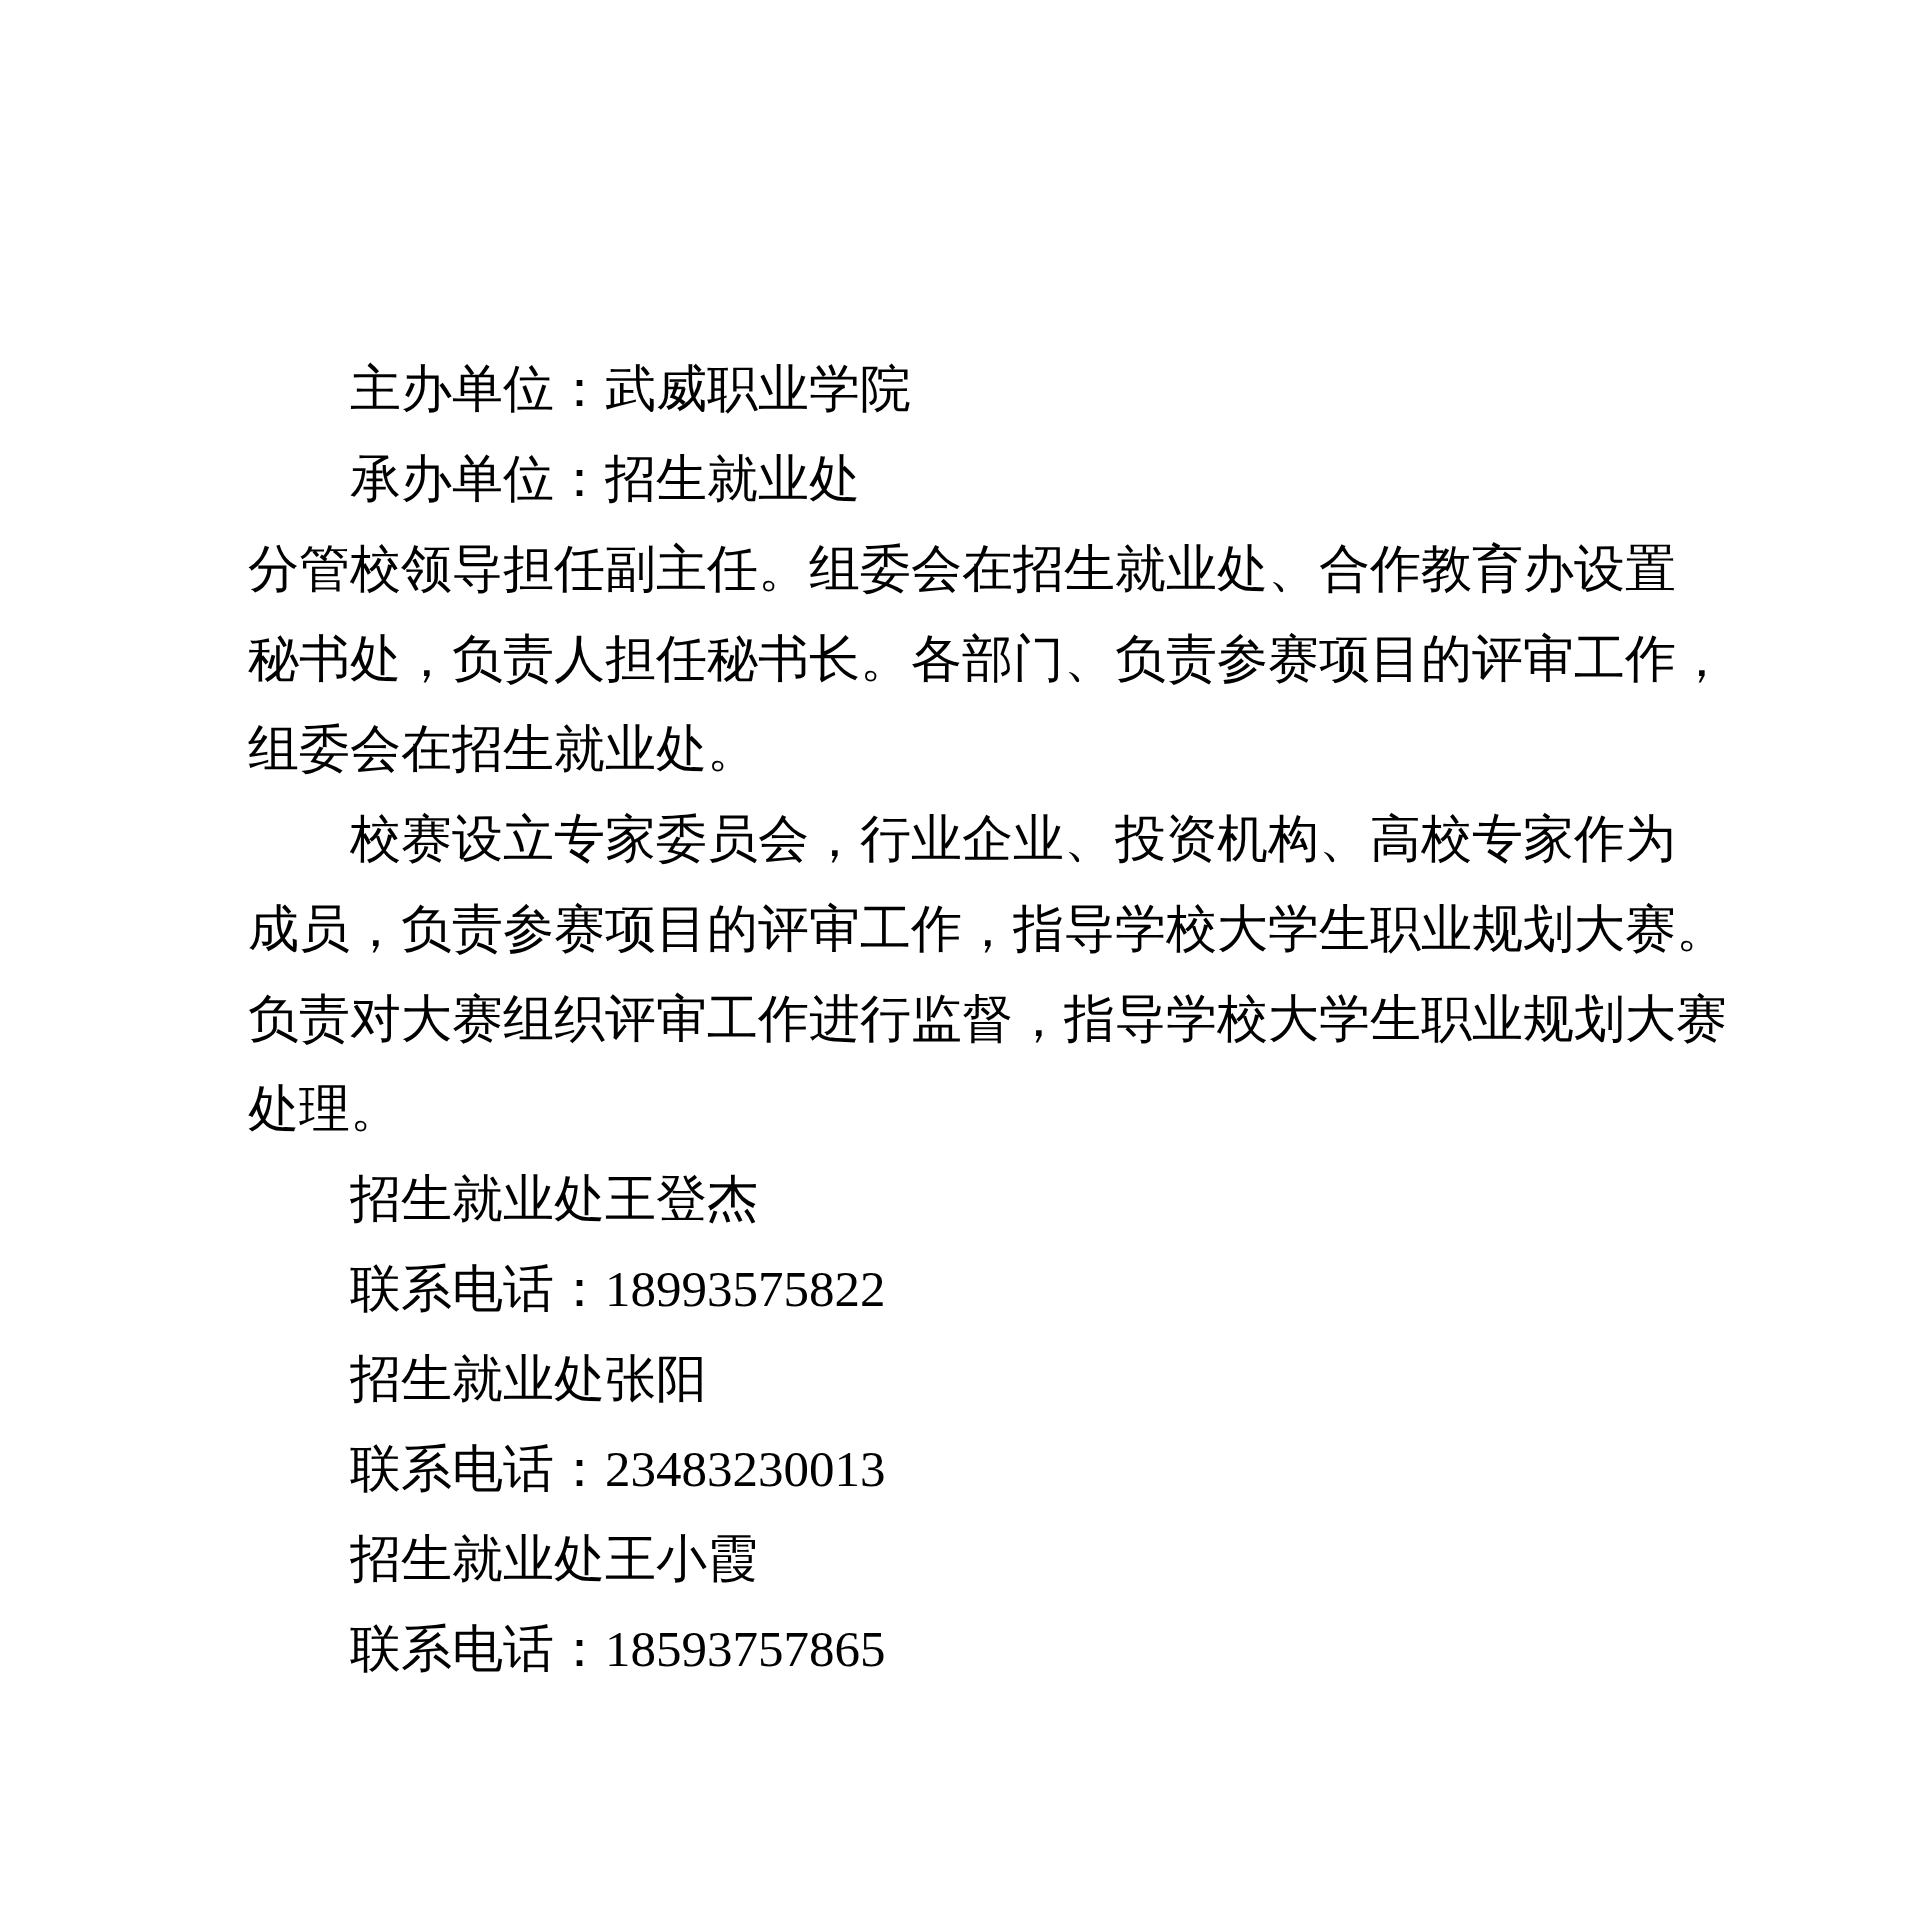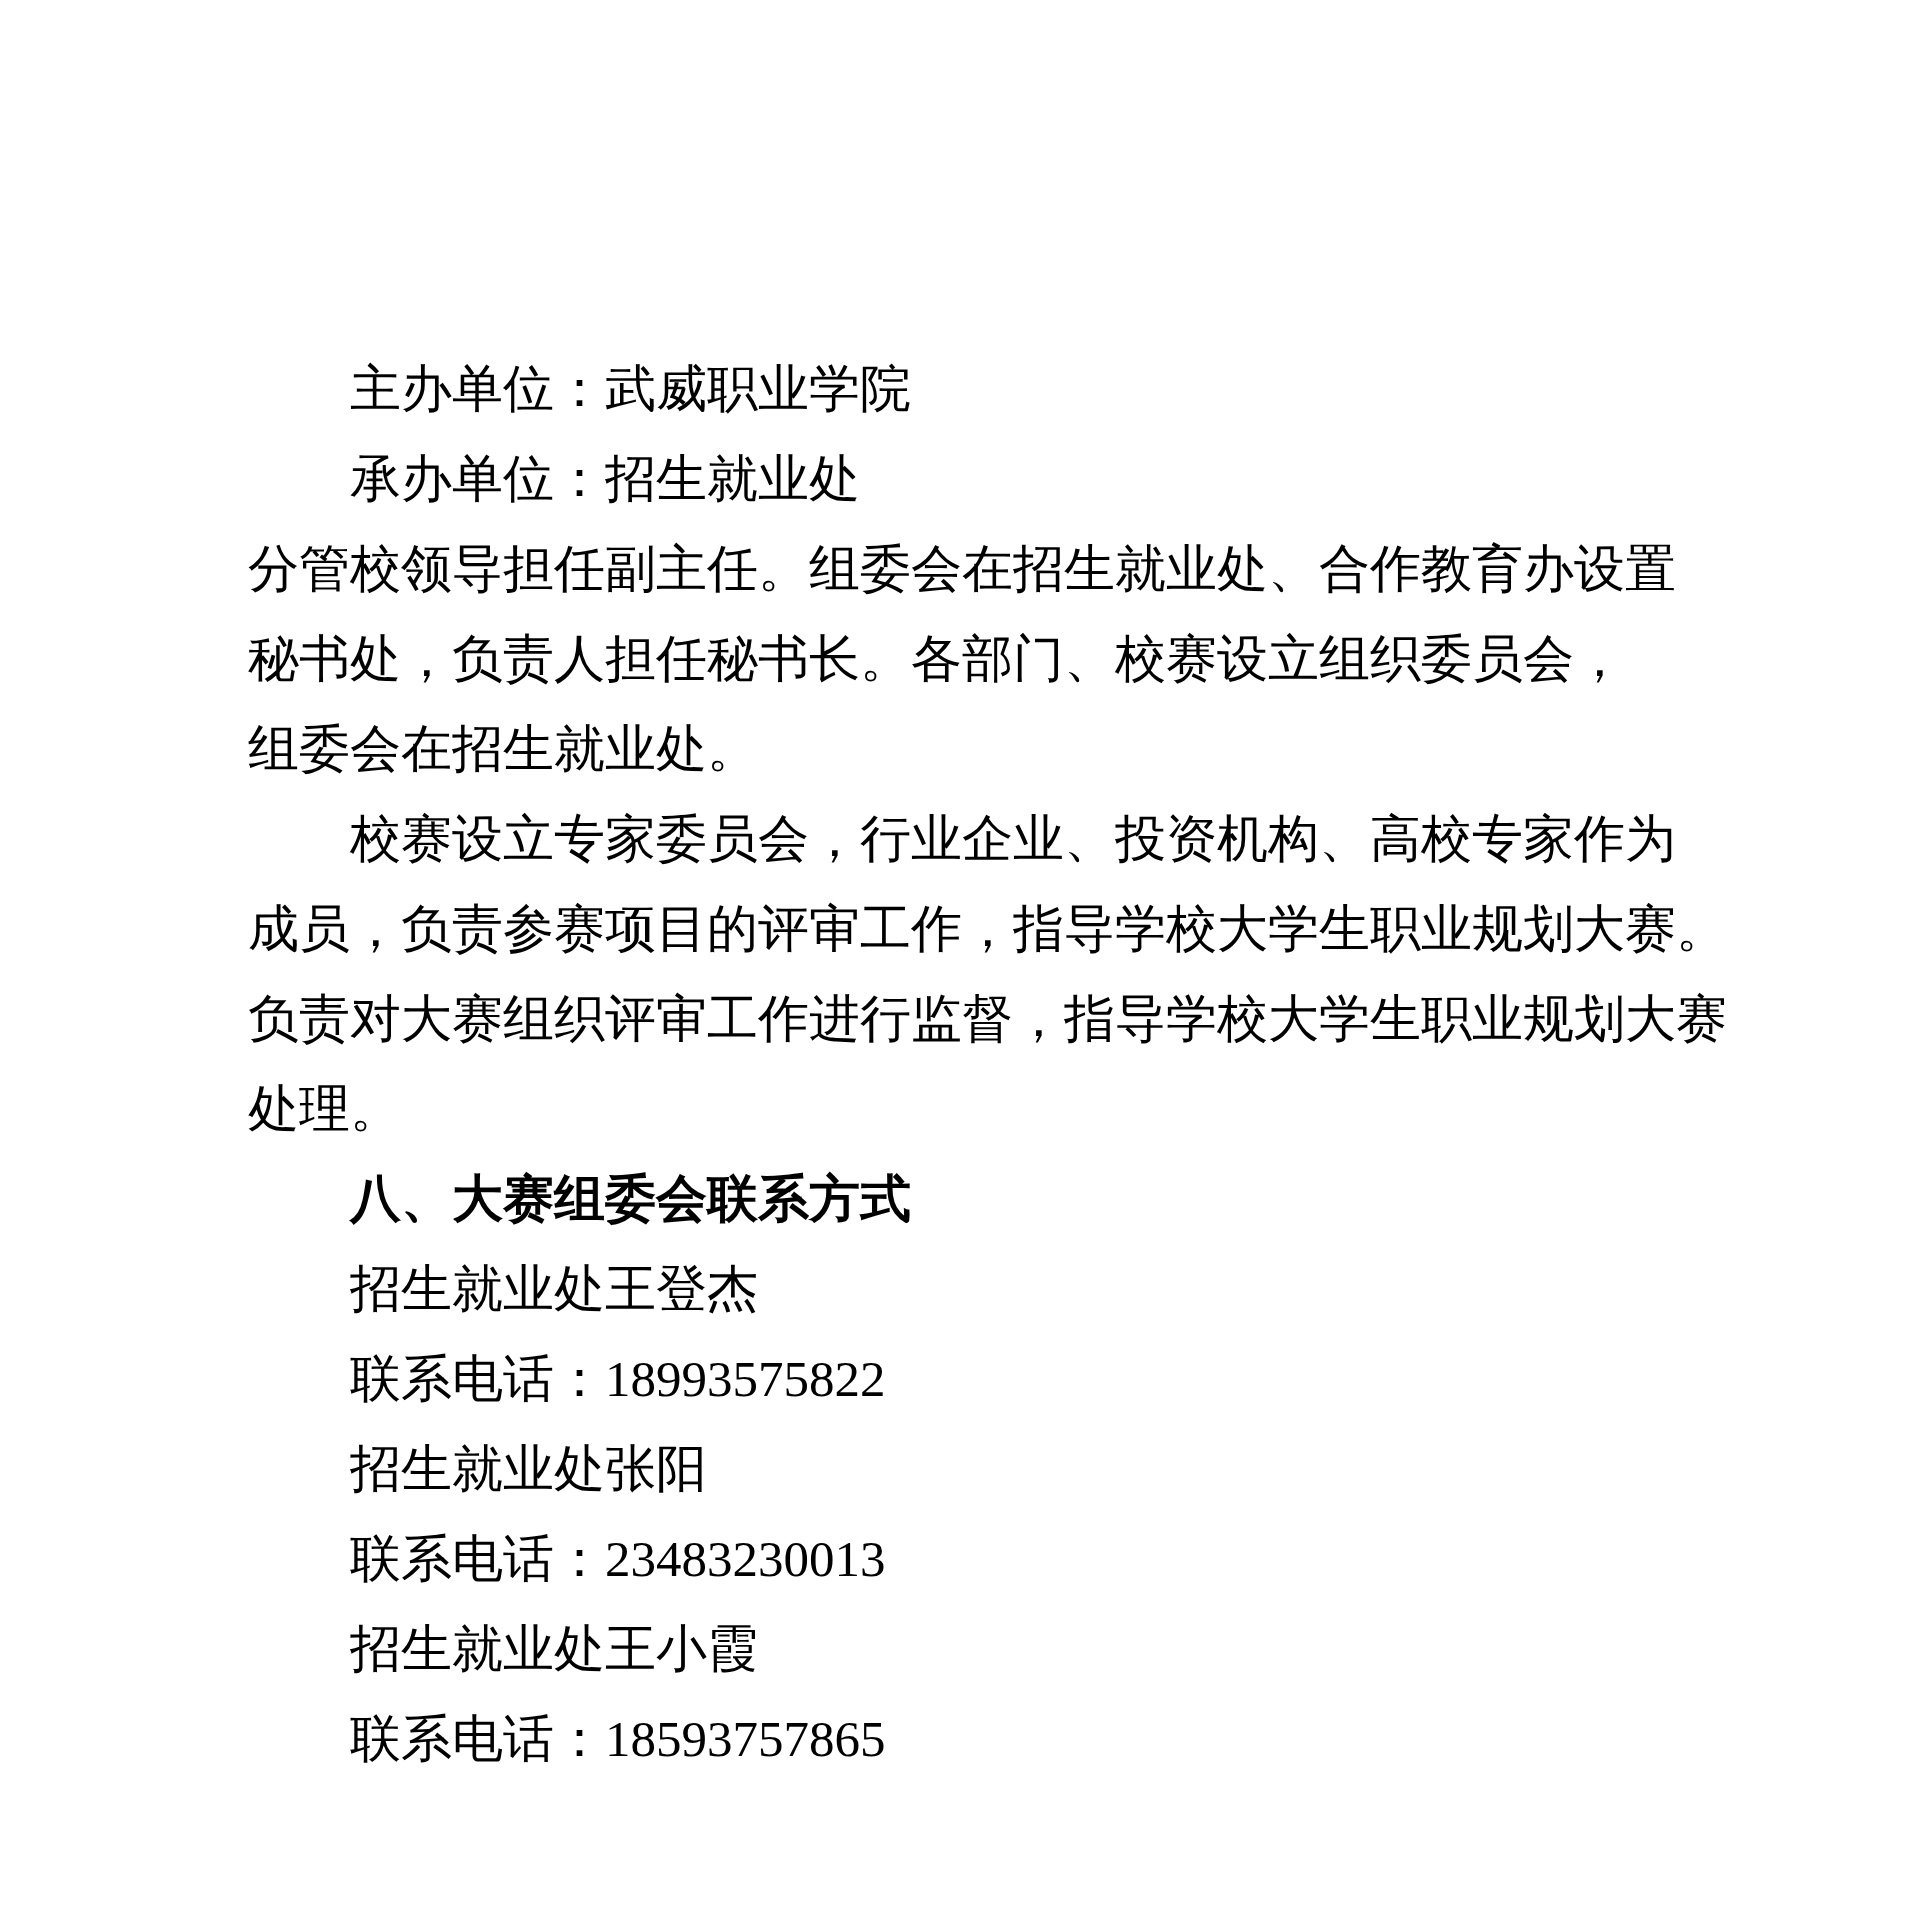--- a/index.html
+++ b/index.html
@@ -38,27 +38,26 @@
   }
 </style>
 </head>
 <body>
 
 <div class="page">
   <main class="doc">
     <div class="ln ind">主办单位：武威职业学院</div>
     <div class="ln ind">承办单位：招生就业处</div>
     <div class="ln">分管校领导担任副主任。组委会在招生就业处、合作教育办设置</div>
-    <div class="ln">秘书处，负责人担任秘书长。各部门、校赛设立组织委员会，</div>
+    <div class="ln">秘书处，负责人担任秘书长。各部门、负责参赛项目的评审工作，</div>
     <div class="ln">组委会在招生就业处。</div>
     <div class="ln ind">校赛设立专家委员会，行业企业、投资机构、高校专家作为</div>
     <div class="ln">成员，负责参赛项目的评审工作，指导学校大学生职业规划大赛。</div>
     <div class="ln">负责对大赛组织评审工作进行监督，指导学校大学生职业规划大赛</div>
     <div class="ln">处理。</div>
-    <div class="ln ind hd">八、大赛组委会联系方式</div>
     <div class="ln ind">招生就业处王登杰</div>
     <div class="ln ind">联系电话：18993575822</div>
     <div class="ln ind">招生就业处张阳</div>
     <div class="ln ind">联系电话：23483230013</div>
     <div class="ln ind">招生就业处王小霞</div>
     <div class="ln ind">联系电话：18593757865</div>
 
   </main>
 
 </div>

